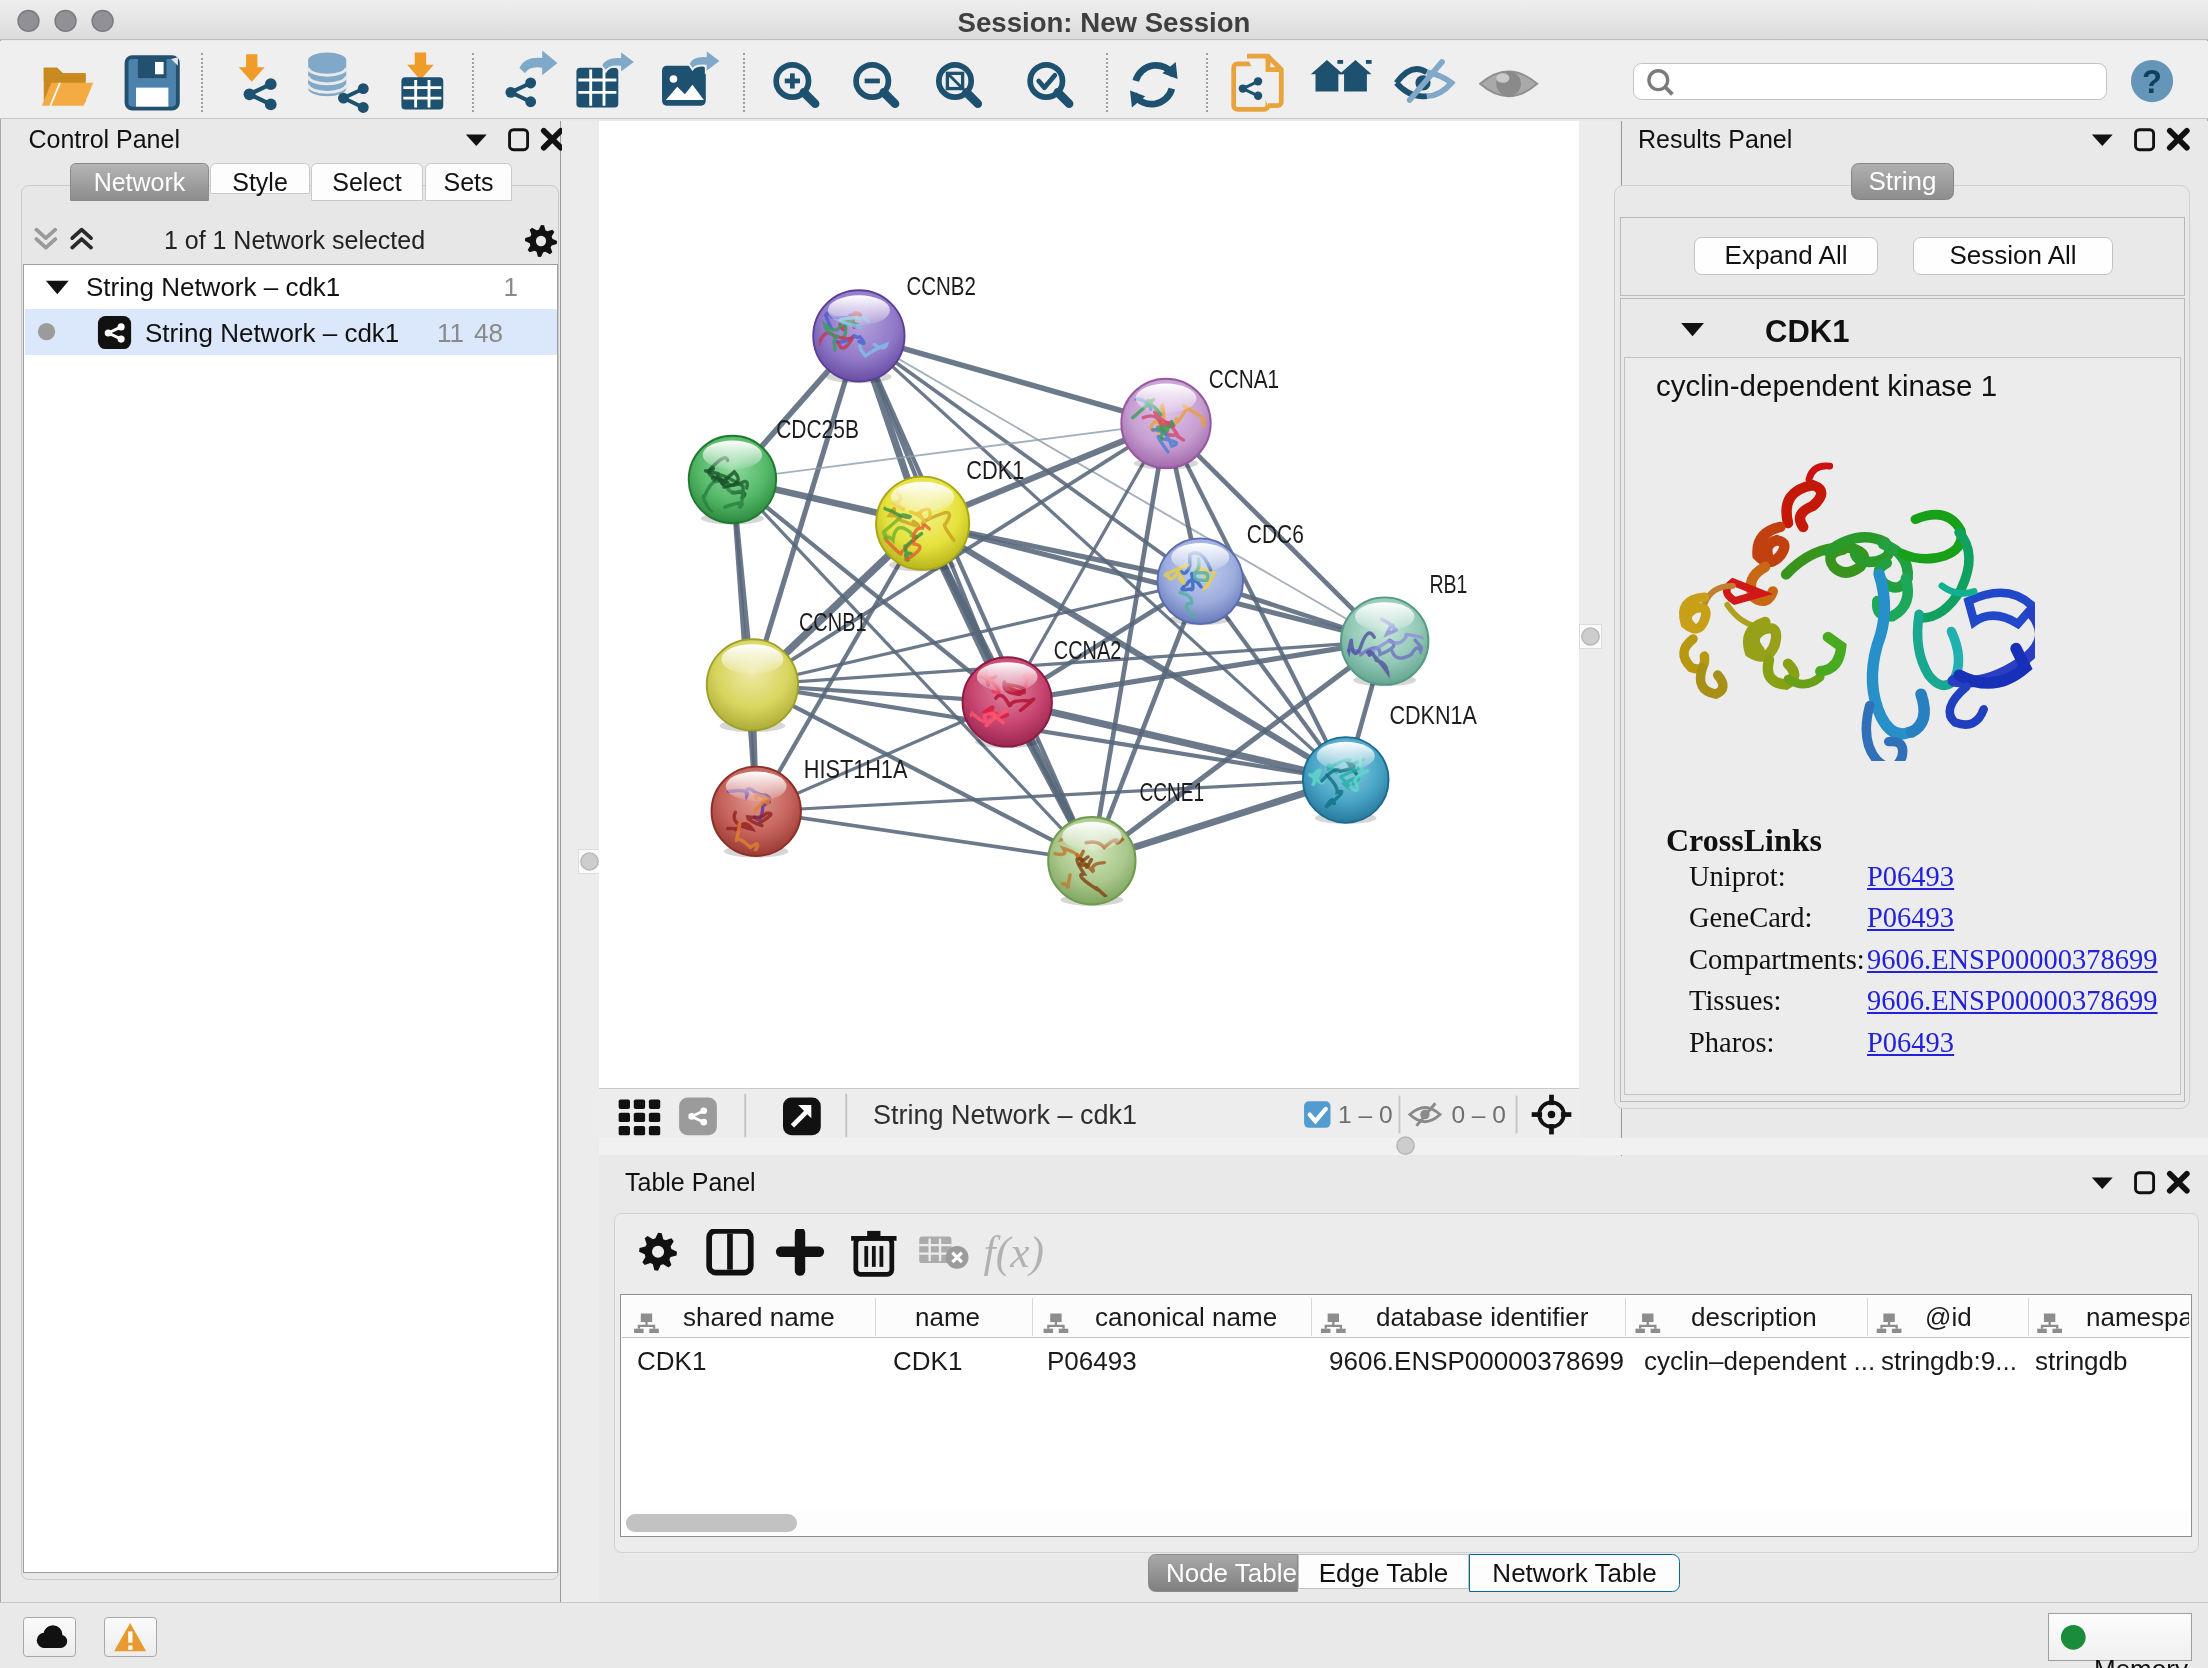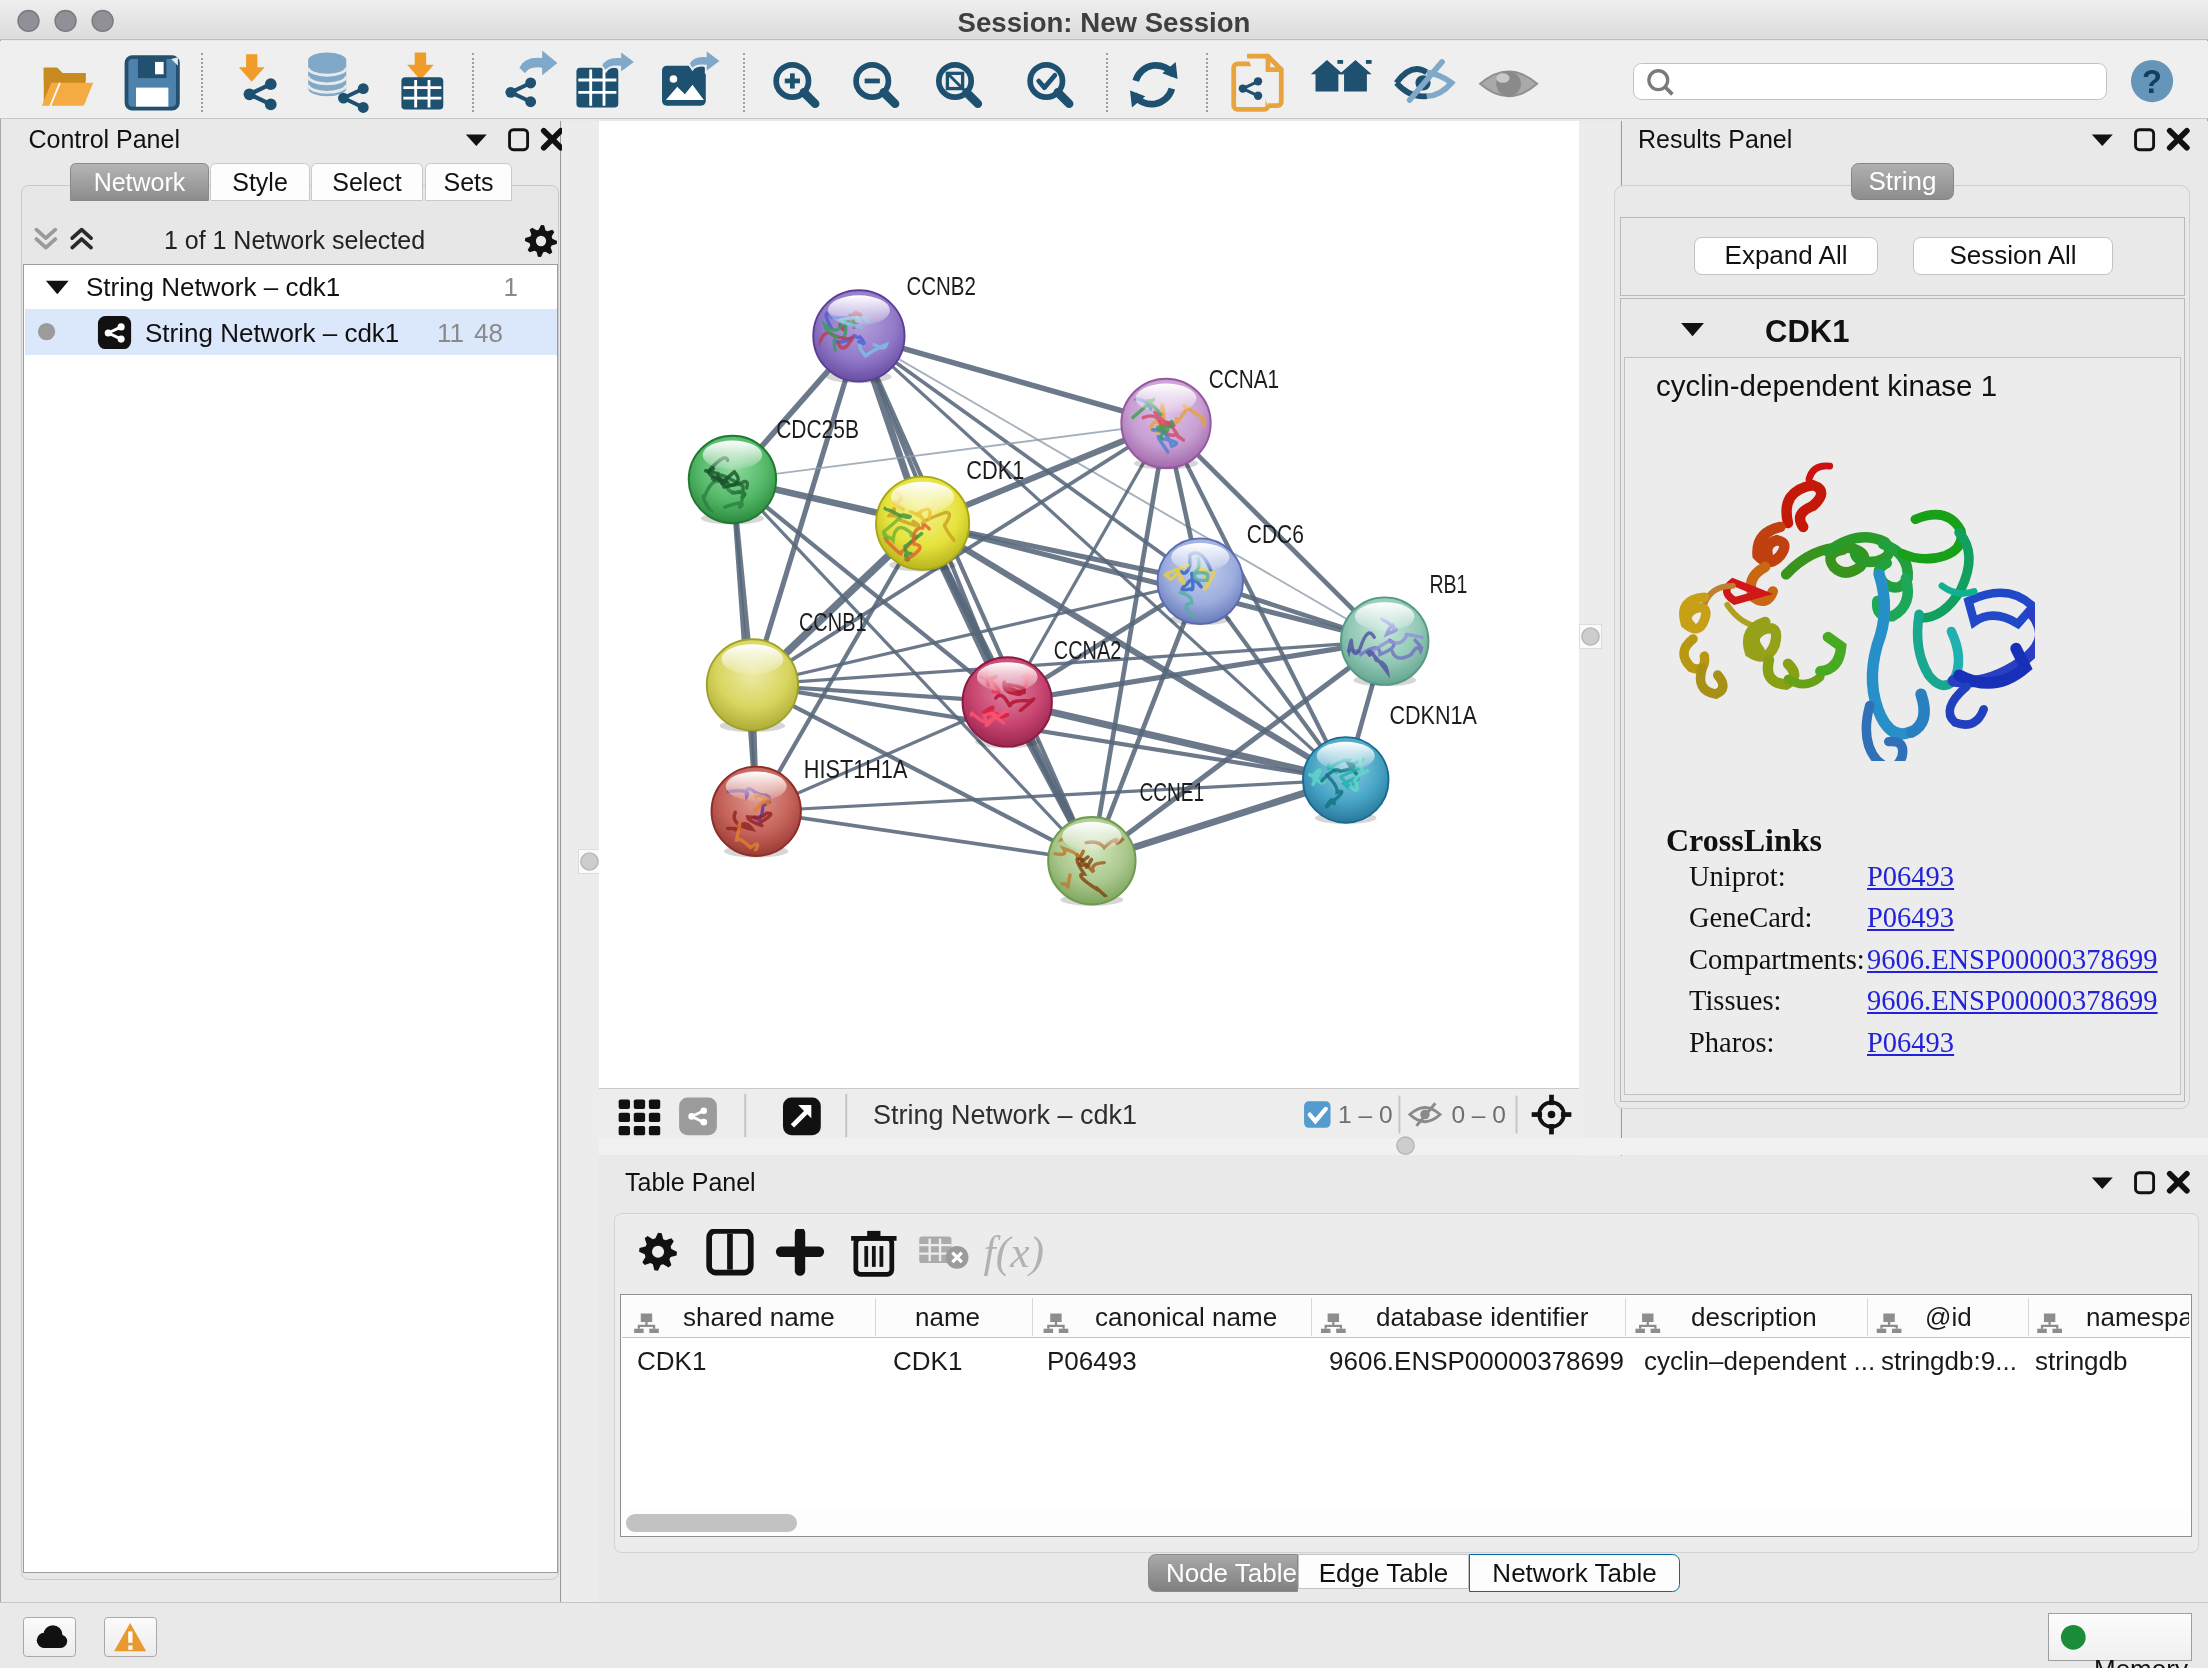--- a/index.html
+++ b/index.html
@@ -154,21 +154,21 @@
 <svg style="position:absolute;left:438px;top:125px" width="126" height="28.5" viewBox="0 0 132 30">
     <polygon points="29.0,10.0 51.0,10.0 40.0,22.0" fill="#111"></polygon>
     <rect x="75.0" y="5.0" width="19.0" height="21.0" rx="4" fill="none" stroke="#111" stroke-width="3"></rect>
     <g stroke="#111" stroke-width="6" stroke-linecap="round">
       <line x1="111.0" y1="6.0" x2="129.0" y2="24.0"></line>
       <line x1="129.0" y1="6.0" x2="111.0" y2="24.0"></line>
     </g>
   </svg>
 <div class="abs" style="left:21px;top:185px;width:538px;height:1395px;background:#e7e7e7;border:1px solid #c9c9c9;border-radius:7.6px;"></div>
 <div class="txt" style="left:70px;top:163px;width:139px;height:38px;background:linear-gradient(#b5b5b5,#8c8c8c);color:#fff;border:1px solid #8a8a8a;border-radius:5.7px 5.7px 0 0;font-size:25px;text-align:center;line-height:36px;">Network</div>
-<div class="txt" style="left:210px;top:163px;width:100px;height:38px;background:#fdfdfd;color:#111;border:1px solid #c9c9c9;border-radius:5.7px 5.7px 0 0;font-size:25px;text-align:center;line-height:36px;">Style</div>
+<div class="txt" style="left:210px;top:163px;width:100px;height:31px;background:#fdfdfd;color:#111;border:1px solid #c9c9c9;border-radius:5.7px 5.7px 0 0;font-size:25px;text-align:center;line-height:36px;">Style</div>
 <div class="txt" style="left:311px;top:163px;width:112px;height:38px;background:#fdfdfd;color:#111;border:1px solid #c9c9c9;border-radius:5.7px 5.7px 0 0;font-size:25px;text-align:center;line-height:36px;">Select</div>
 <div class="txt" style="left:425px;top:163px;width:87px;height:38px;background:#fdfdfd;color:#111;border:1px solid #c9c9c9;border-radius:5.7px 5.7px 0 0;font-size:25px;text-align:center;line-height:36px;">Sets</div>
 <svg style="position:absolute;left:34px;top:224px" width="67" height="32" viewBox="0 0 70 34">
 <g fill="none" stroke="#9a9a9a" stroke-width="4" stroke-linecap="round" stroke-linejoin="round">
 <path d="M2,6 l10,9 10,-9 M2,16 l10,9 10,-9"></path>
     </g>
 <g fill="none" stroke="#2a2a2a" stroke-width="4" stroke-linecap="round" stroke-linejoin="round" transform="translate(38,0)">
 <path d="M2,15 l10,-9 10,9 M2,25 l10,-9 10,9"></path>
     </g>
   </svg>

